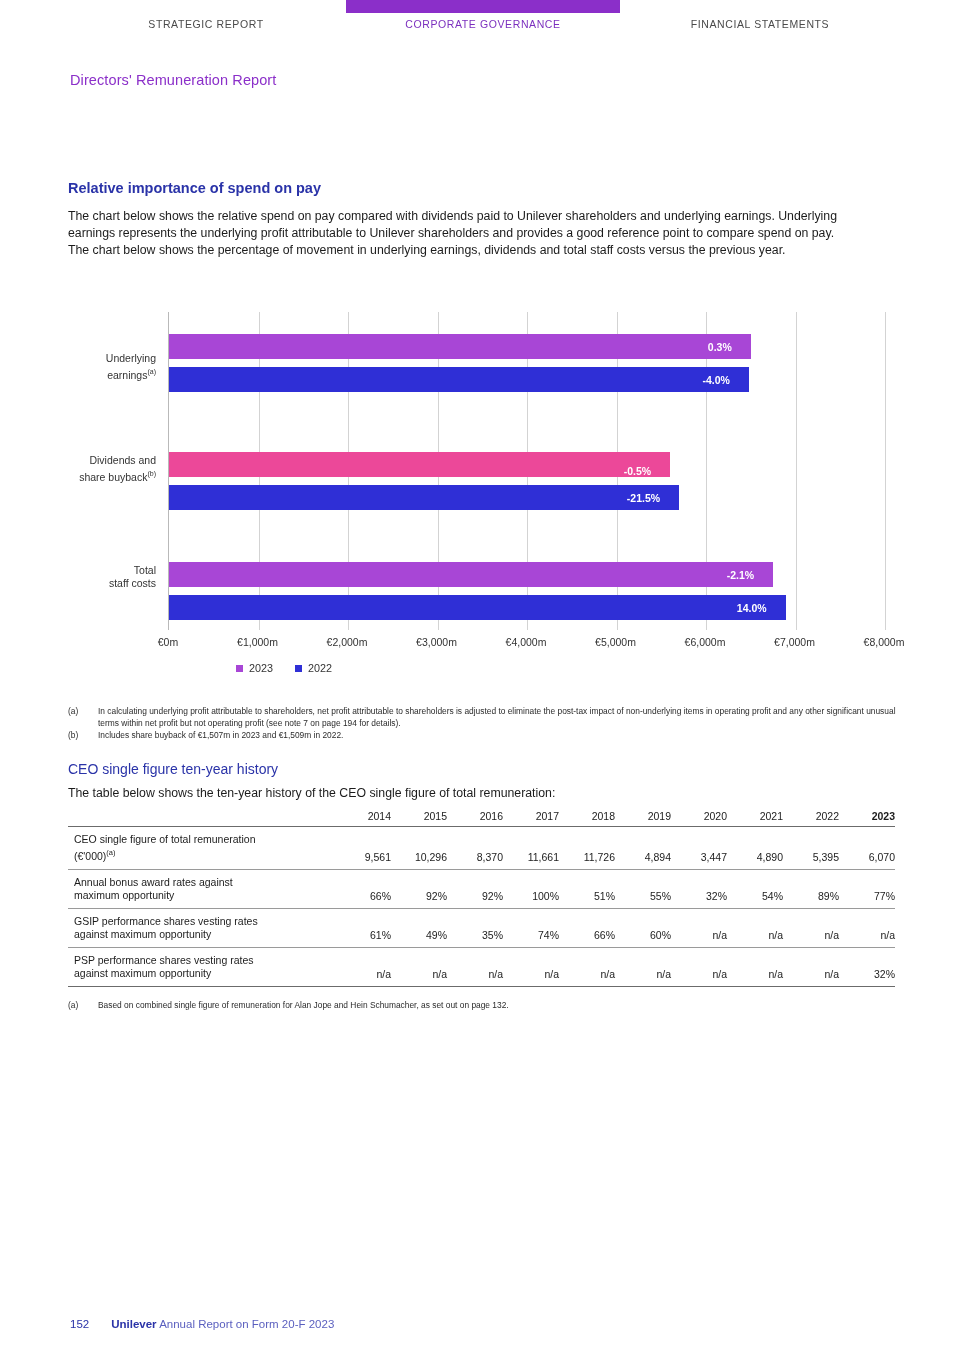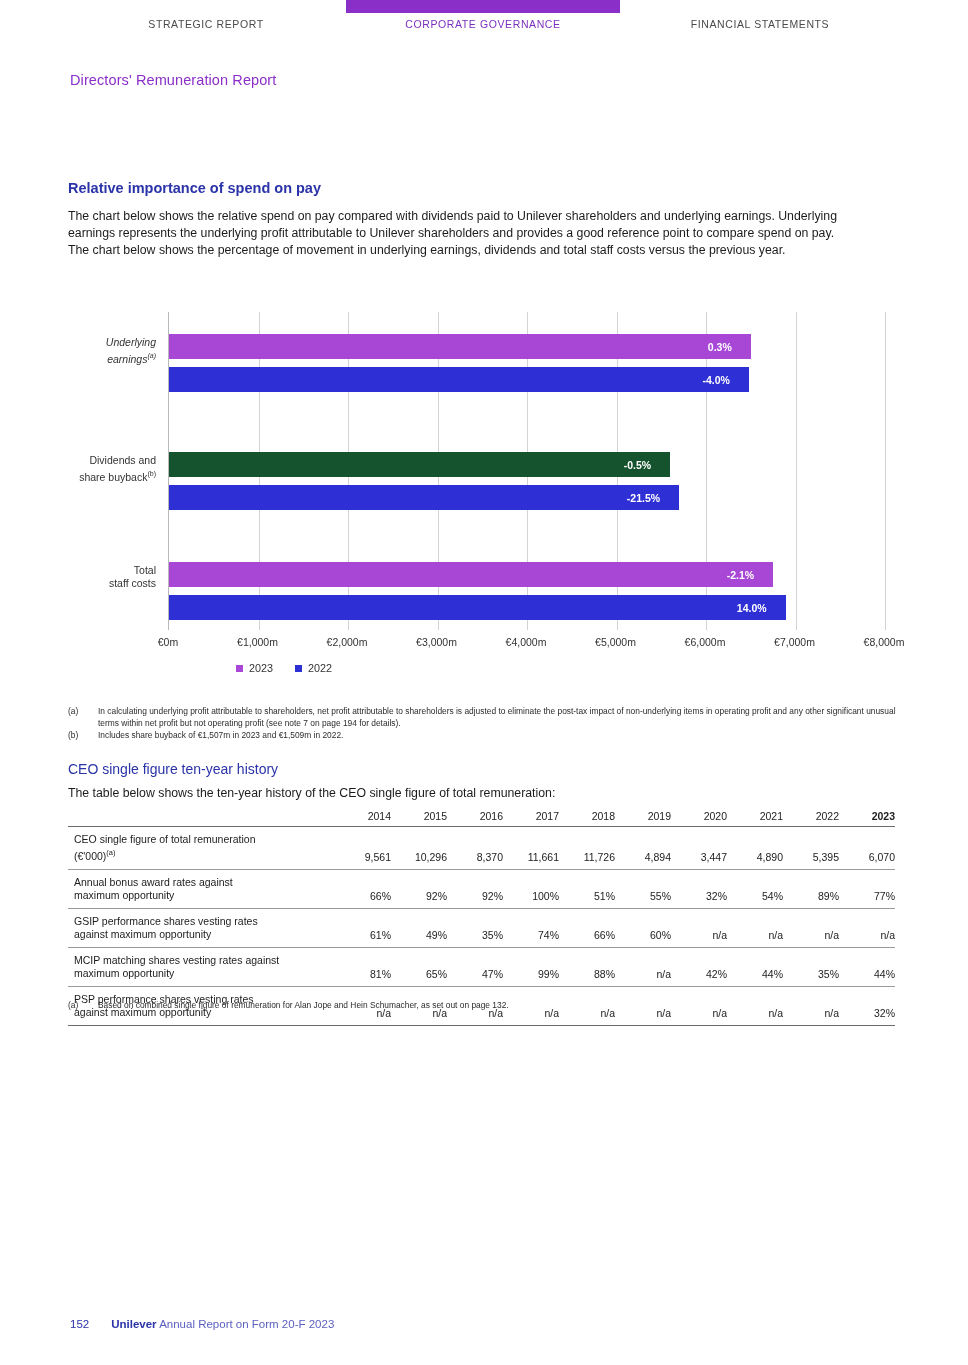--- a/index.html
+++ b/index.html
@@ -277,21 +277,21 @@
       <div class="gridline" style="left: 447.5px;"></div>
       <div class="gridline" style="left: 537px;"></div>
       <div class="gridline" style="left: 626.5px;"></div>
       <div class="gridline" style="left: 716px;"></div>
       <div class="bar series-2023" style="background: rgb(168, 70, 214); left: 0px; top: 22px; width: 581.75px;">
         <span>0.3%</span>
       </div>
       <div class="bar series-2022" style="background: rgb(47, 47, 214); left: 0px; top: 55px; width: 579.96px;">
         <span>-4.0%</span>
       </div>
-      <div class="bar series-2023" style="background: #14532d; left: 0px; top: 140px; width: 501.2px;">
+      <div class="bar series-2023" style="background: #ec4899; left: 0px; top: 140px; width: 501.2px; align-items: flex-end;">
         <span>-0.5%</span>
       </div>
       <div class="bar series-2022" style="background: rgb(47, 47, 214); left: 0px; top: 173px; width: 510.15px;">
         <span>-21.5%</span>
       </div>
       <div class="bar series-2023" style="background: rgb(168, 70, 214); left: 0px; top: 250px; width: 604.125px;">
         <span>-2.1%</span>
       </div>
       <div class="bar series-2022" style="background: rgb(47, 47, 214); left: 0px; top: 283px; width: 616.655px;">
         <span>14.0%</span>
@@ -311,21 +311,21 @@
   <div class="legend" id="legend">
       <div class="legend-item">
         <span class="legend-swatch" style="background: rgb(168, 70, 214);"></span>
         <span>2023</span>
       </div>
       <div class="legend-item">
         <span class="legend-swatch" style="background: rgb(47, 47, 214);"></span>
         <span>2022</span>
       </div>
     </div>
-<div class="cat-label" style="left: -4px; top: 36px; font-style: italic;">
+<div class="cat-label" style="left: -4px; top: 52px;">
       <div>Underlying</div>
       <div>earnings<sup>(a)</sup></div>
     </div>
     <div class="cat-label" style="left: -4px; top: 154px;">
       <div>Dividends and</div>
       <div>share buyback<sup>(b)</sup></div>
     </div>
     <div class="cat-label" style="left: -4px; top: 264px;">
       <div>Total</div>
       <div>staff costs</div>
@@ -406,36 +406,20 @@
         <td class="col-year">74%</td>
         <td class="col-year">66%</td>
         <td class="col-year">60%</td>
         <td class="col-year">n/a</td>
         <td class="col-year">n/a</td>
         <td class="col-year">n/a</td>
         <td class="col-year last-col">n/a</td>
       </tr>
       <tr>
         <td class="row-label">
-          <div>MCIP matching shares vesting rates against</div>
-          <div>maximum opportunity</div>
-        </td>
-        <td class="col-year">81%</td>
-        <td class="col-year">65%</td>
-        <td class="col-year">47%</td>
-        <td class="col-year">99%</td>
-        <td class="col-year">88%</td>
-        <td class="col-year">n/a</td>
-        <td class="col-year">42%</td>
-        <td class="col-year">44%</td>
-        <td class="col-year">35%</td>
-        <td class="col-year last-col">44%</td>
-      </tr>
-      <tr>
-        <td class="row-label">
           <div>PSP performance shares vesting rates</div>
           <div>against maximum opportunity</div>
         </td>
         <td class="col-year">n/a</td>
         <td class="col-year">n/a</td>
         <td class="col-year">n/a</td>
         <td class="col-year">n/a</td>
         <td class="col-year">n/a</td>
         <td class="col-year">n/a</td>
         <td class="col-year">n/a</td>

